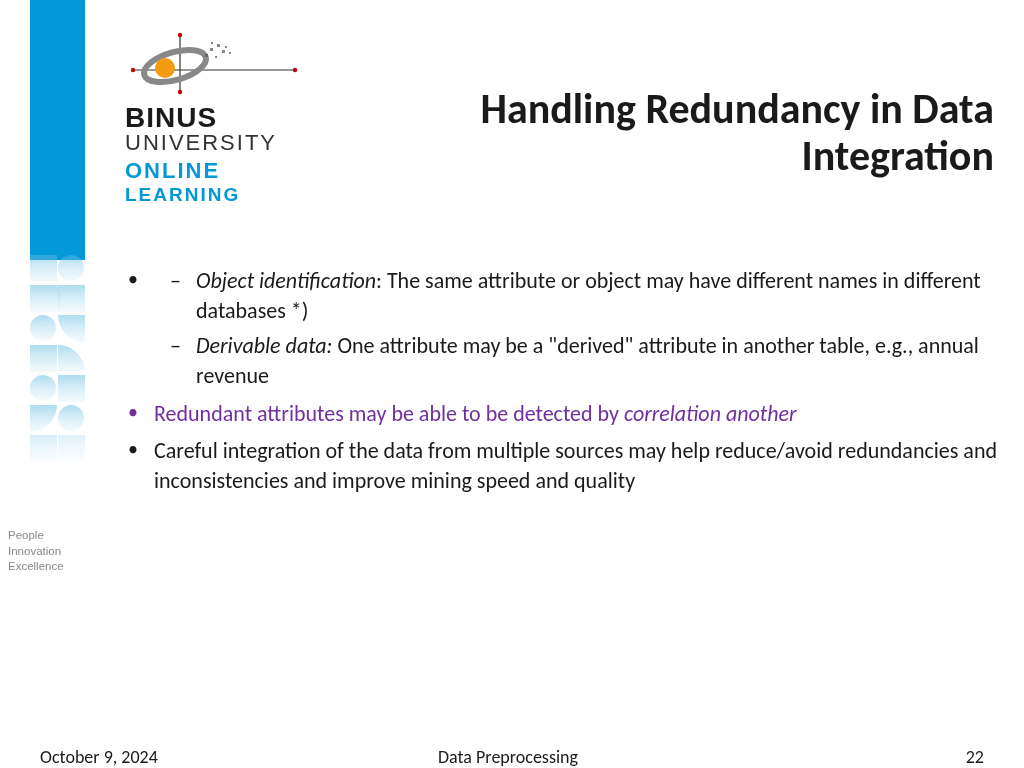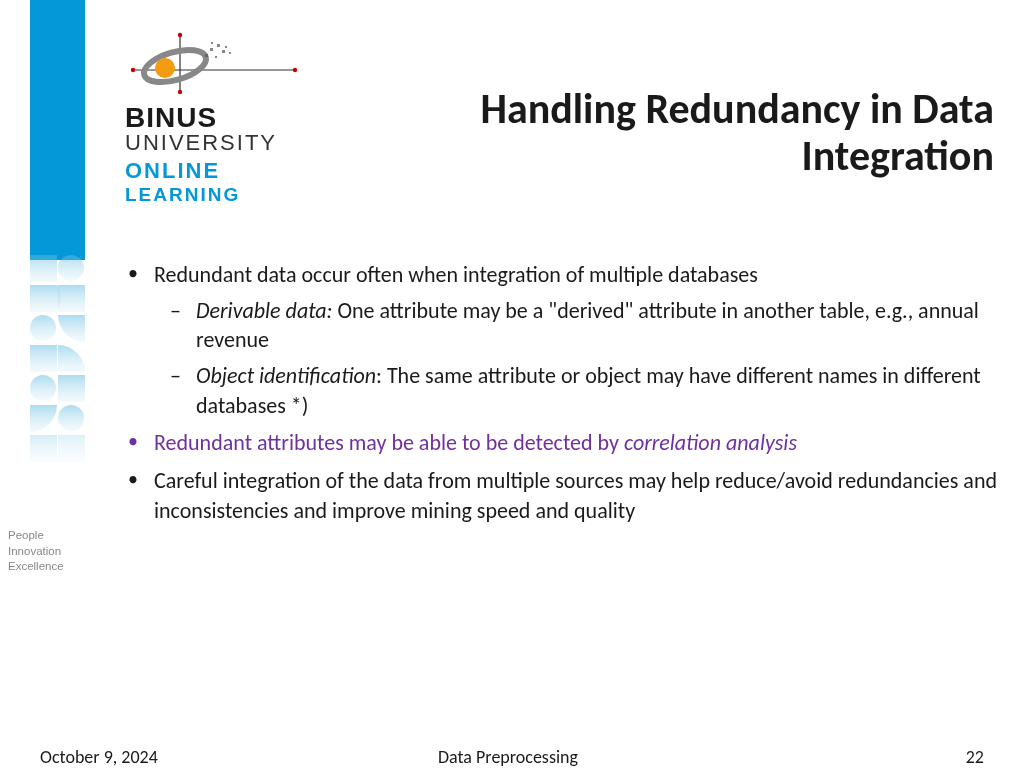--- a/index.html
+++ b/index.html
@@ -177,32 +177,31 @@
     <div class="line3">ONLINE</div>
     <div class="line4">LEARNING</div>
   </div>
 </div>
 
 <div class="title">Handling Redundancy in Data Integration</div>
 
 <div class="content">
   <ul class="lvl1">
     <li>
-      <span>Redundant data occur often when integration of multiple databases</span>
       <ul class="lvl2">
         <li>
-          <span class="em">Derivable data:</span><span> One attribute may be a "derived" attribute in another table, e.g., annual revenue</span>
+          <span class="em">Object identification</span><span>:  The same attribute or object may have different names in different databases *)</span>
         </li>
         <li>
-          <span class="em">Object identification</span><span>:  The same attribute or object may have different names in different databases *)</span>
+          <span class="em">Derivable data:</span><span> One attribute may be a "derived" attribute in another table, e.g., annual revenue</span>
         </li>
       </ul>
     </li>
     <li class="purple">
-      <span>Redundant attributes may be able to be detected by </span><span class="em">correlation analysis</span>
+      <span>Redundant attributes may be able to be detected by </span><span class="em">correlation another</span>
     </li>
     <li>
       <span>Careful integration of the data from multiple sources may help reduce/avoid redundancies and inconsistencies and improve mining speed and quality</span>
     </li>
   </ul>
 </div>
 
 <div class="footer">
   <div class="date">October 9, 2024</div>
   <div class="topic">Data Preprocessing</div>

